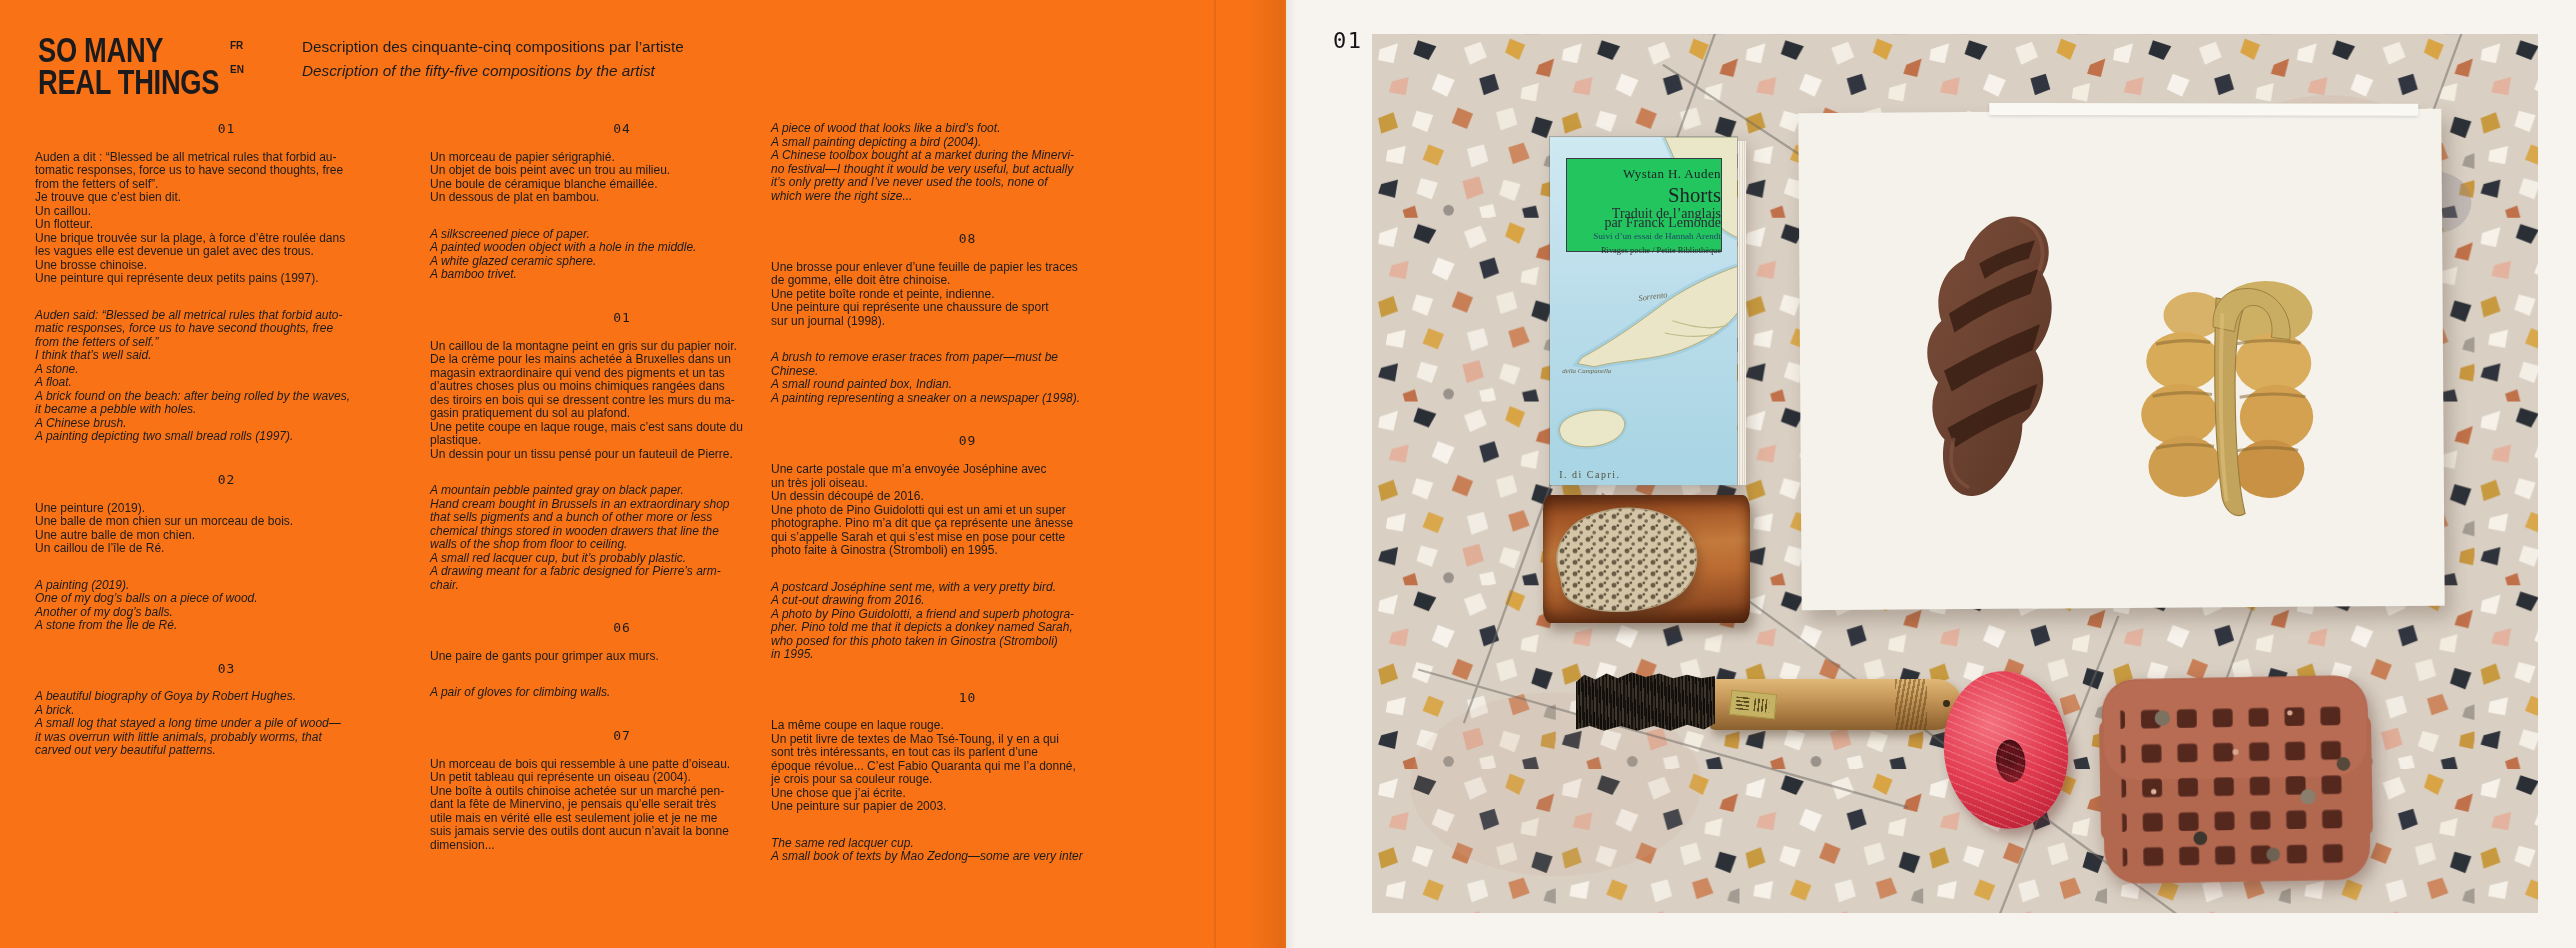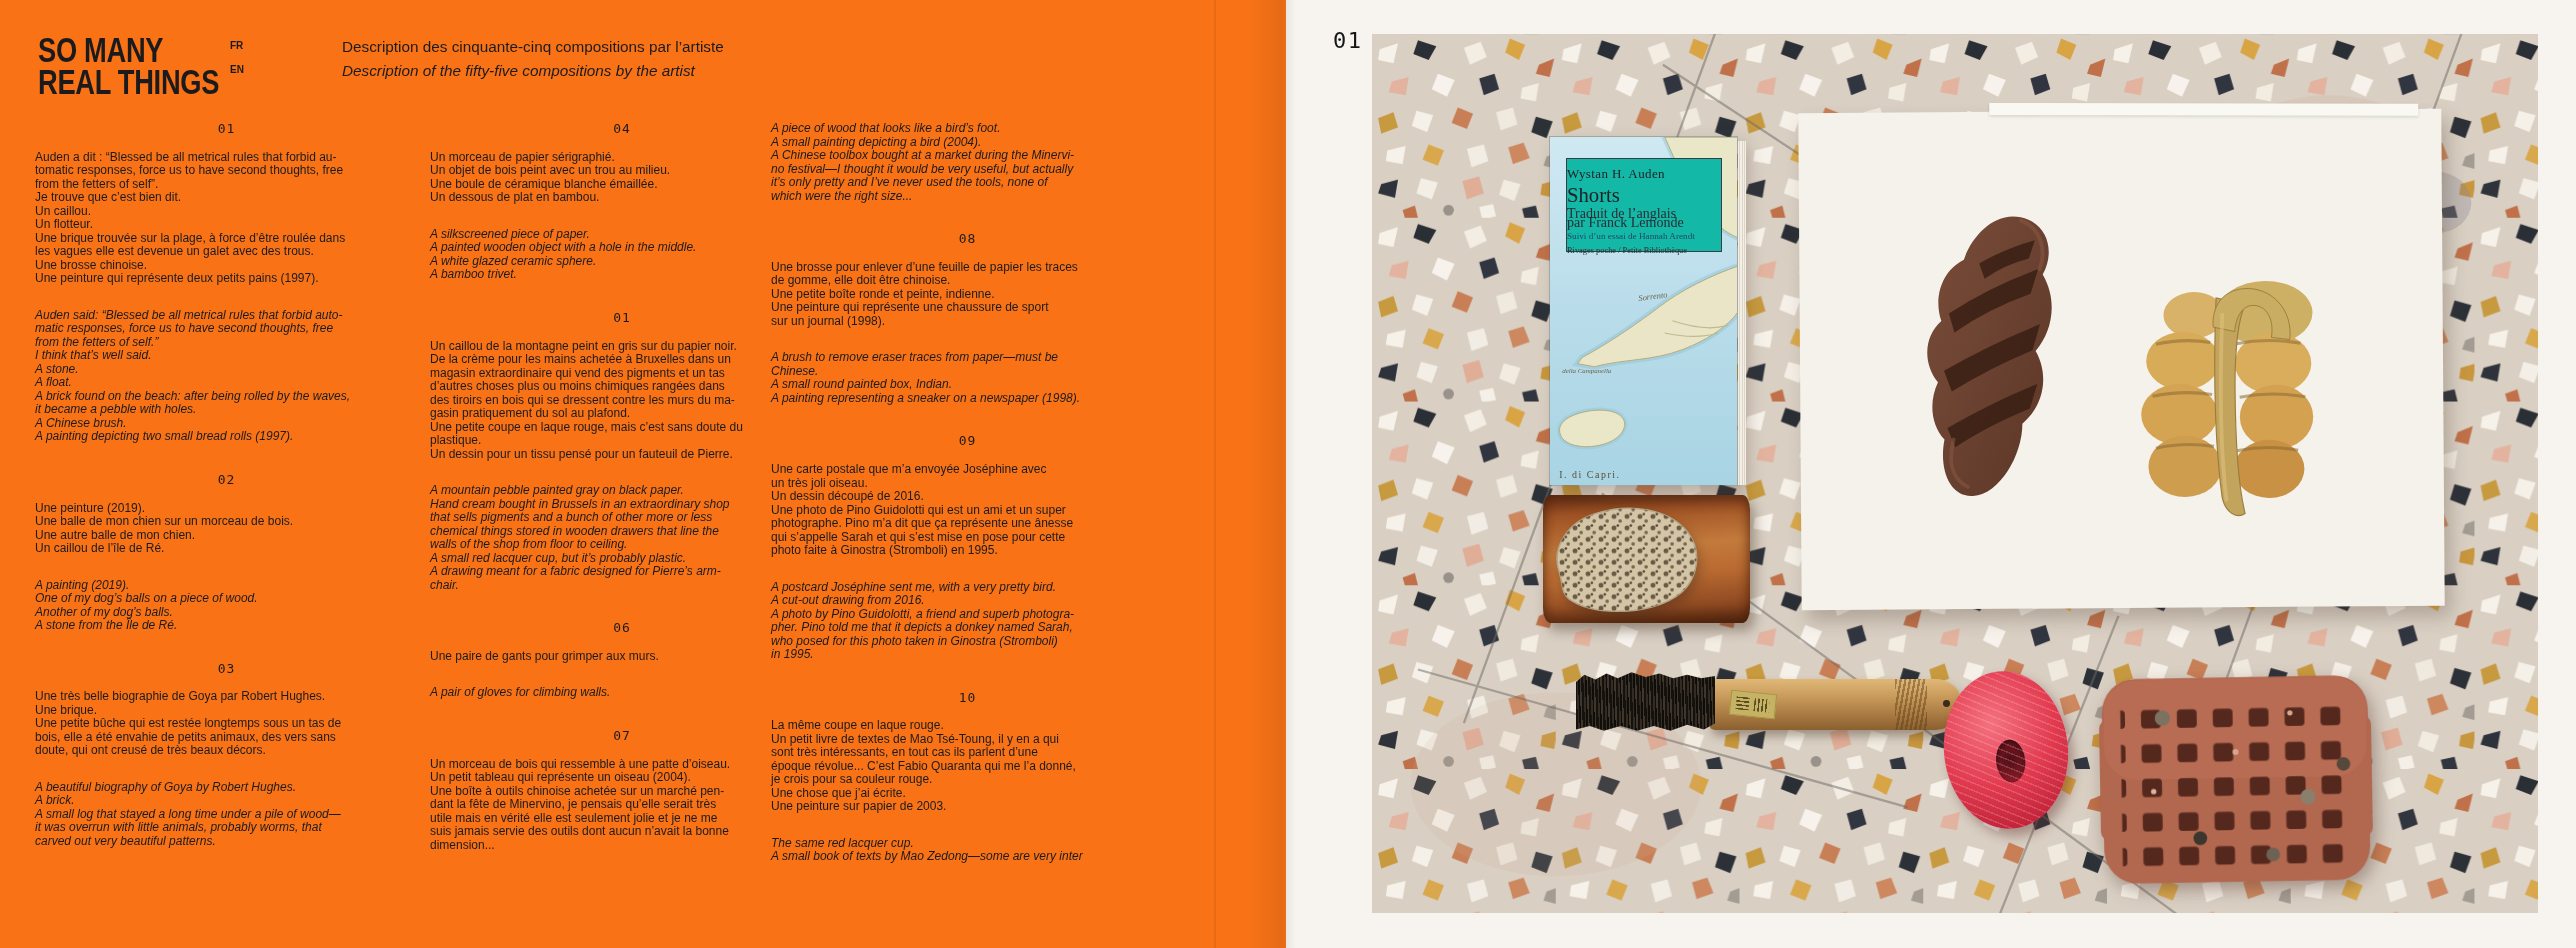--- a/index.html
+++ b/index.html
@@ -8,21 +8,21 @@
   
   .page-left{position:absolute;left:0;top:0;width:1286px;height:949px;background:#f97316;}
   .crease{position:absolute;left:1214px;top:0;width:2.3px;height:949px;background:rgba(0,0,0,.07);}
   .gutter{position:absolute;left:1247px;top:0;width:49px;height:949px;
           background:linear-gradient(90deg,rgba(0,0,0,0) 0%,rgba(0,0,0,.08) 72%,rgba(0,0,0,0) 100%);z-index:5;}
   .title{position:absolute;left:38px;top:34px;font-weight:700;font-size:35px;line-height:32px;
          transform:scaleX(.78);transform-origin:left top;letter-spacing:-0.4px;white-space:nowrap;}
   .hdr{position:absolute;top:38px;left:230px;width:689px;}
   .hdr-row{display:flex;align-items:flex-start;margin-bottom:6.9px;gap:32px;}
   .lang-tag{font-size:10px;font-weight:700;width:40px;flex:0 0 40px;padding-top:2.3px;}
-  .hdr-text{font-size:15.3px;line-height:17px;margin-left:40px;}
+  .hdr-text{font-size:15.3px;line-height:17px;}
   .hdr-text.it{font-style:italic;}
   .col{position:absolute;top:122px;font-size:12px;line-height:13.5px;}
   .col1{left:35px;width:383px;}
   .col2{left:430px;width:384px;}
   .col3{left:771px;width:393px;}
   .num{text-align:center;font-family:"DejaVu Sans Mono", monospace;font-size:13px;letter-spacing:0.8px;
        margin:29px 0 15.3px 0;}
   .col .num:first-child{margin-top:0;}
   .blk{white-space:pre-line;margin:0 0 23px 0;}
   .en{font-style:italic;}
@@ -31,22 +31,22 @@
   .fig-num{position:absolute;left:47px;top:27.6px;font-family:"DejaVu Sans Mono", monospace;
            font-size:22px;letter-spacing:1.5px;color:#16161a;}
   .photo{position:absolute;left:86px;top:34px;width:1166px;height:879px;background:#d9cfc3;overflow:hidden;}
   .photo > svg.floor{position:absolute;left:0;top:0;}
   
   .book{position:absolute;left:177px;top:102px;width:189px;height:350px;z-index:3;
         box-shadow:7.7px 9.2px 17px rgba(80,55,40,.35);}
   .book .pages-edge{position:absolute;right:-7.7px;top:4.6px;width:7.7px;height:344px;
         background:repeating-linear-gradient(90deg,#f4efe6 0 1.5px,#ddd5c6 1.5px 2.3px);}
   .book .cover{position:absolute;inset:0;overflow:hidden;border:0.8px solid rgba(70,90,100,.35);}
-  .book .panel{position:absolute;left:16px;top:20.7px;width:154px;height:92px;background:#14b8a6;
-        border:1.5px solid #3c3c46;text-align:left;font-family:"Liberation Serif", serif;color:#1e2026;}
+  .book .panel{position:absolute;left:16px;top:20.7px;width:154px;height:92px;background:#22c55e;
+        border:1.5px solid #3c3c46;text-align:right;font-family:"Liberation Serif", serif;color:#1e2026;}
   .panel .author{font-size:13px;margin-top:6.9px;letter-spacing:0.4px;}
   .panel .btitle{font-size:20.7px;margin-top:2.3px;}
   .panel .tr{font-size:14px;line-height:9.2px;margin-top:2px;color:#2a2c33;}
   .panel .essay{font-size:9.2px;margin-top:3.8px;color:#1f4a66;}
   .panel .pub{font-size:8.4px;margin-top:4.6px;color:#2a2c33;}
   
   .canvas{position:absolute;left:428px;top:77px;width:643px;height:497px;background:#f4f2eb;
           transform:rotate(-.4deg);z-index:2;box-shadow:6.1px 10.7px 18.4px rgba(80,60,45,.28);}
   .canvas::before{content:"";position:absolute;right:23px;top:-6.9px;width:429px;height:12.2px;background:#faf8f2;
           transform:rotate(.5deg);box-shadow:0 1.5px 3.1px rgba(0,0,0,.12);}
@@ -132,25 +132,20 @@
       <div class="num">02</div>
       <div class="blk fr">Une peinture (2019).
 Une balle de mon chien sur un morceau de bois.
 Une autre balle de mon chien.
 Un caillou de l’île de Ré.</div>
       <div class="blk en">A painting (2019).
 One of my dog’s balls on a piece of wood.
 Another of my dog’s balls.
 A stone from the Île de Ré.</div>
       <div class="num">03</div>
-      <div class="blk fr">Une très belle biographie de Goya par Robert Hughes.
-Une brique.
-Une petite bûche qui est restée longtemps sous un tas de
-bois, elle a été envahie de petits animaux, des vers sans
-doute, qui ont creusé de très beaux décors.</div>
       <div class="blk en">A beautiful biography of Goya by Robert Hughes.
 A brick.
 A small log that stayed a long time under a pile of wood—
 it was overrun with little animals, probably worms, that
 carved out very beautiful patterns.</div>
     </div>
 
     <div class="col col2">
       <div class="num">04</div>
       <div class="blk fr">Un morceau de papier sérigraphié.

